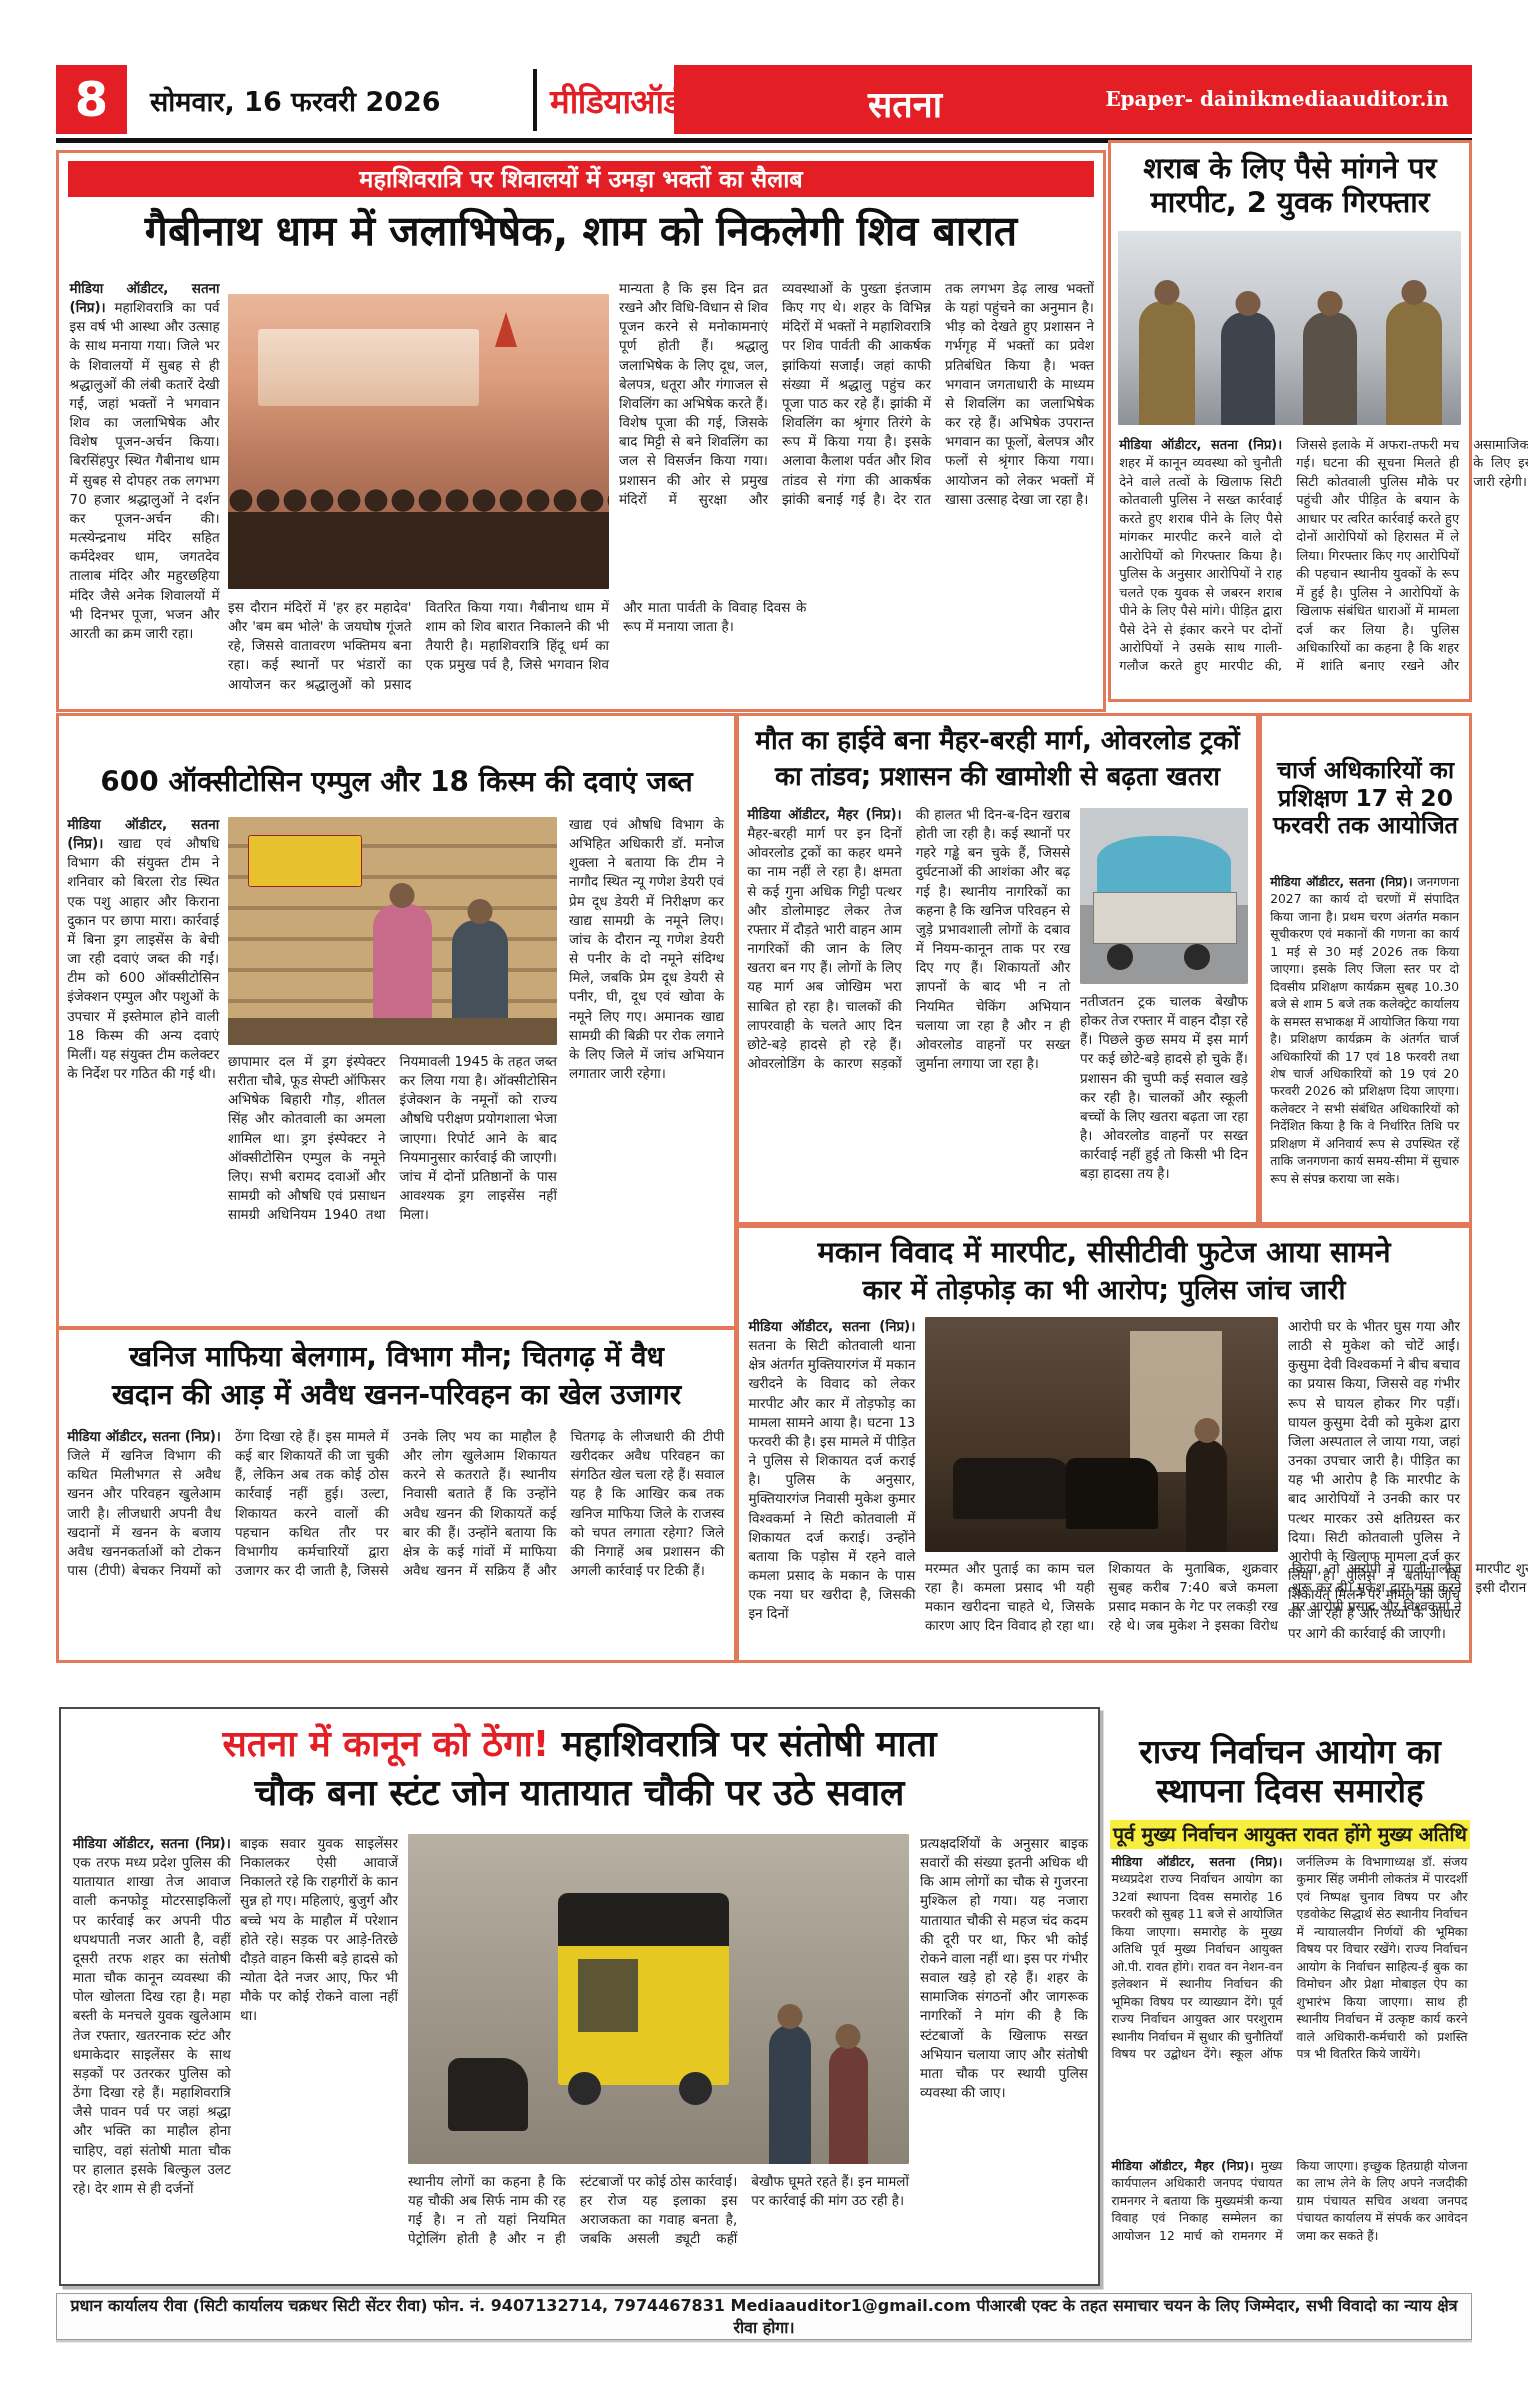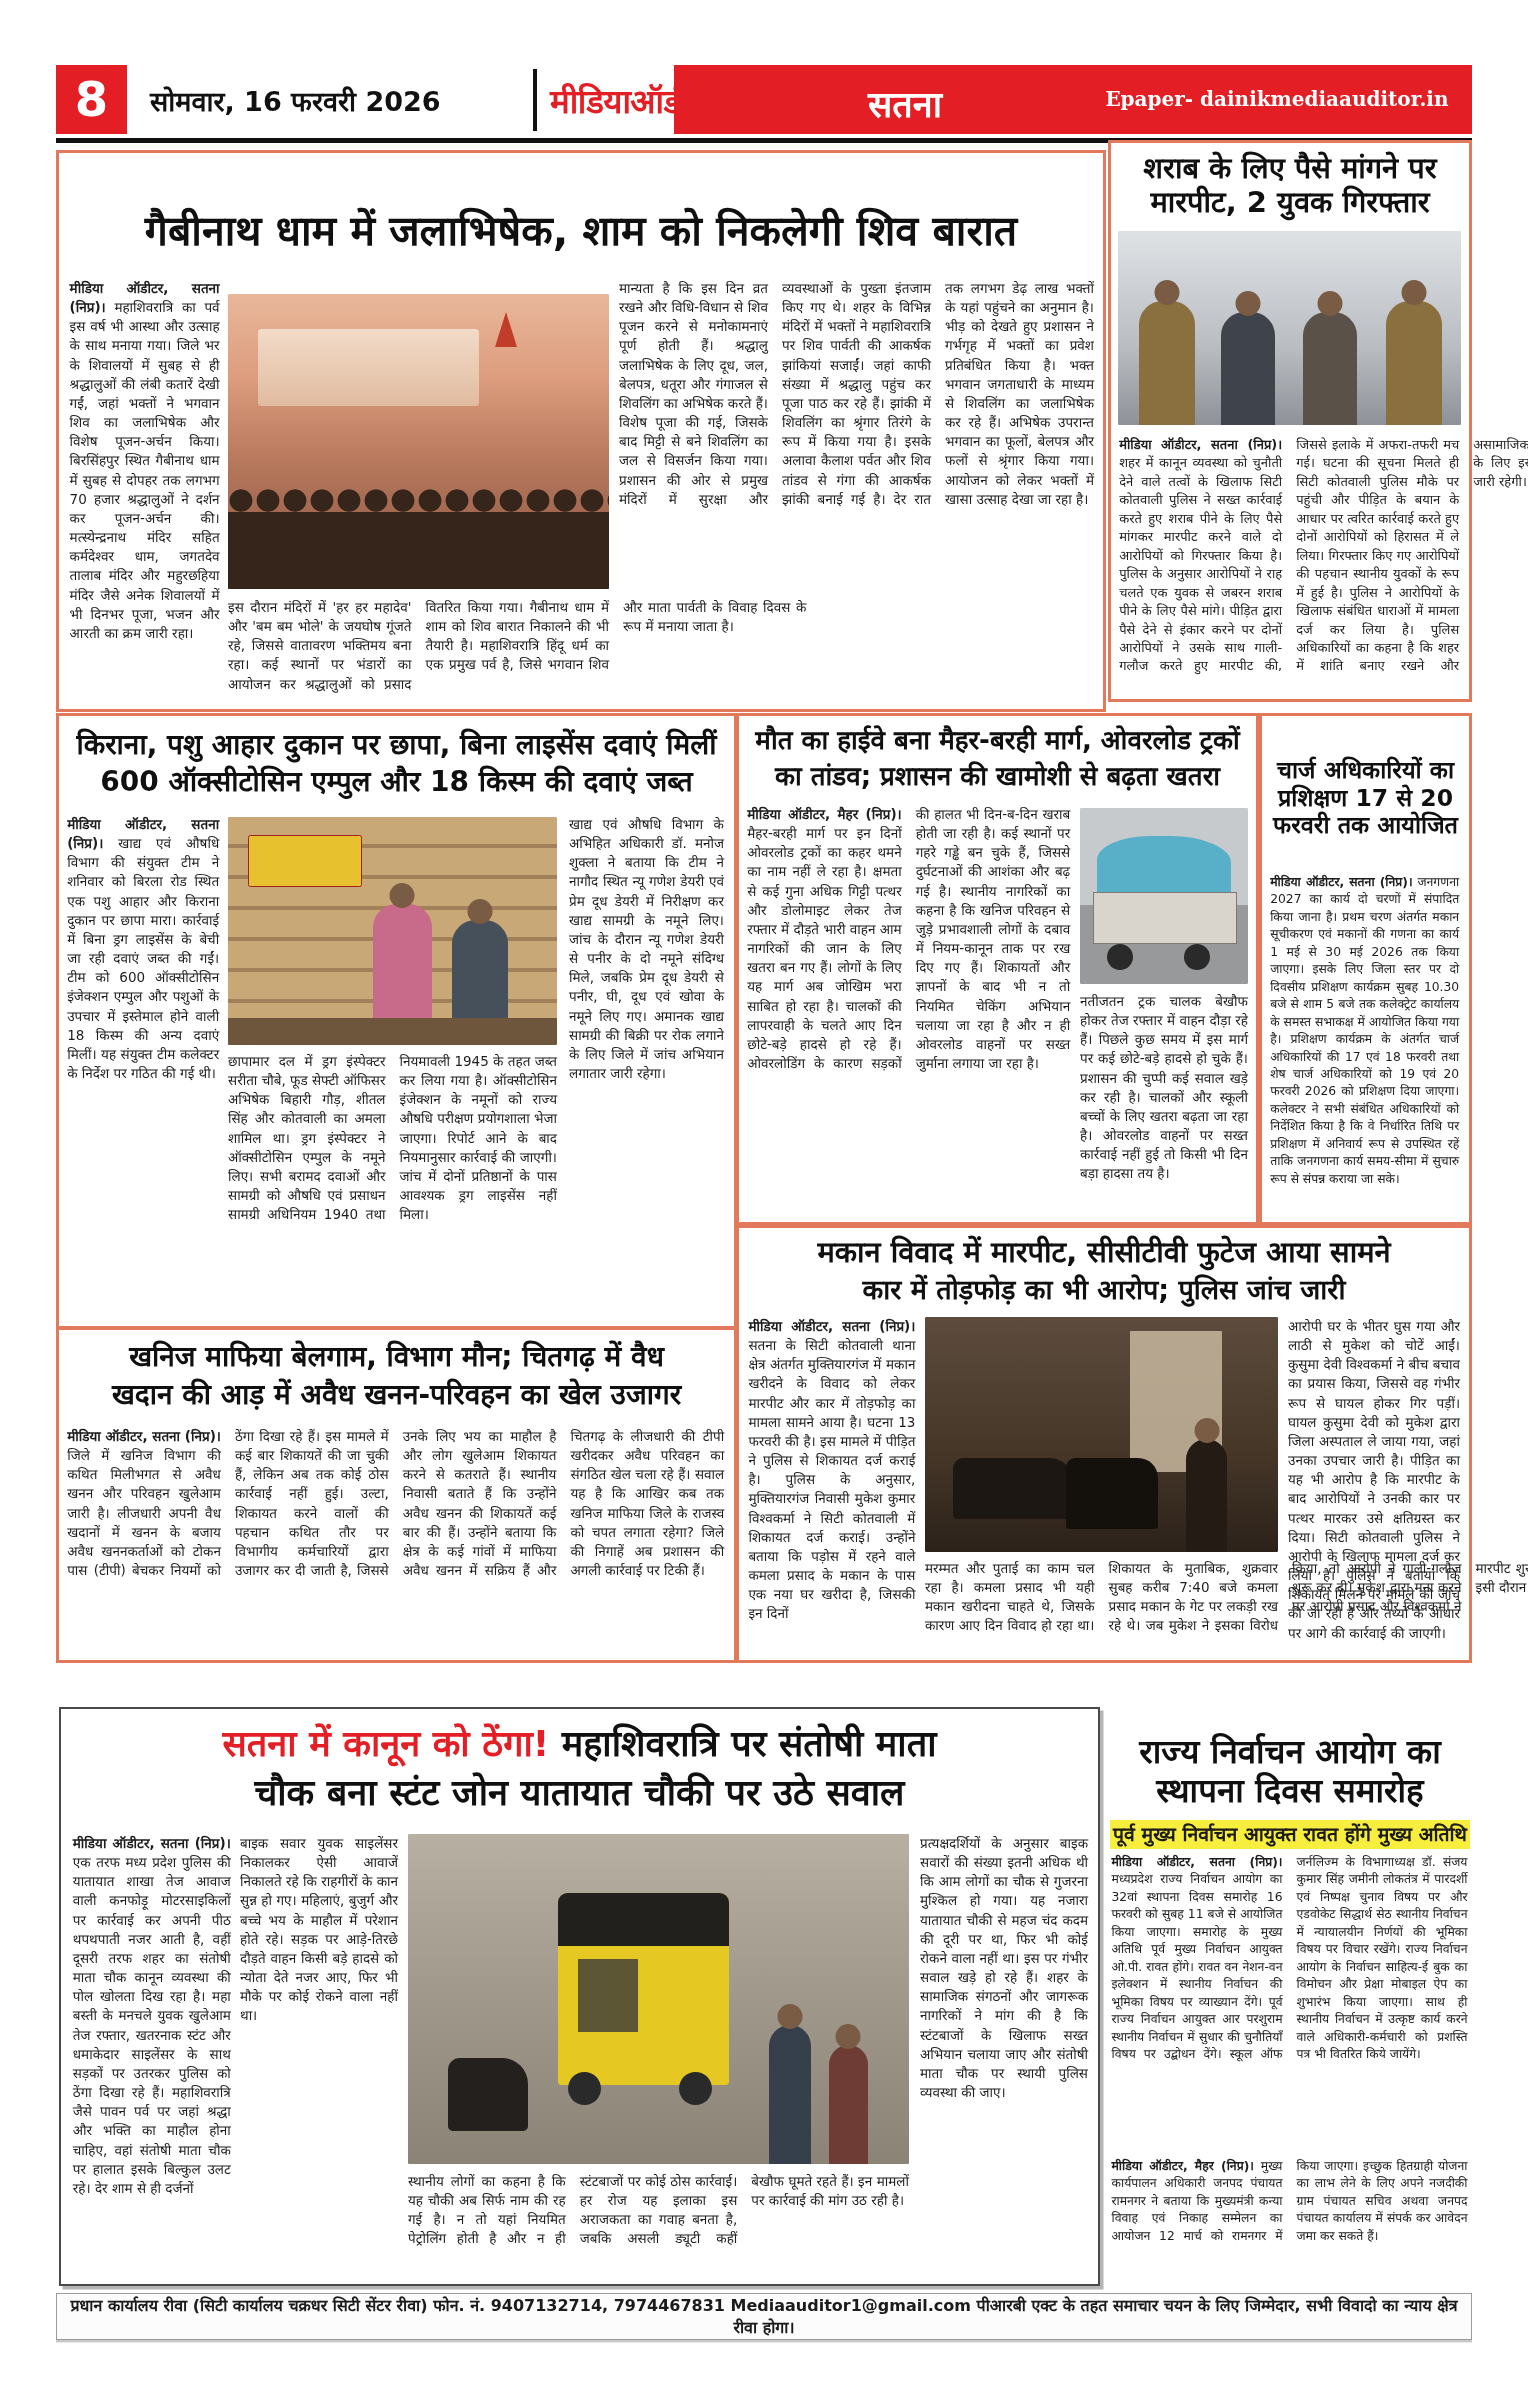--- a/index.html
+++ b/index.html
@@ -38,20 +38,21 @@
     <div class="abs vr" style="left:477px;top:3.5px;width:3.5px;height:62px;"></div>
     <div class="abs" style="left:494px;top:13px;width:126px;font-size:33px;font-weight:bold;color:#e31e24;letter-spacing:-0.6px;">मीडियाऑडीटर</div>
     <div class="abs" style="left:618px;top:0;width:798px;height:69px;background:#e31e24;">
       <span class="abs" style="left:194px;top:14px;font-size:36px;font-weight:bold;color:#fff;">सतना</span>
       <span class="abs" style="right:23.5px;top:22px;font-size:20px;font-weight:bold;color:#fff;font-family:'DejaVu Serif','Liberation Serif',serif;">Epaper- dainikmediaauditor.in</span>
     </div>
   </div>
   <div class="abs" style="left:56px;top:138px;width:1416px;height:5.3px;background:#111;"></div>
 
   <div class="box" style="left:56px;top:150px;width:1050px;height:562px;">
+    <div class="kicker abs" style="left:9.4px;right:9.4px;top:8.2px;height:36px;">महाशिवरात्रि पर शिवालयों में उमड़ा भक्तों का सैलाब</div>
     <div class="hl abs" style="left:5.9px;right:5.9px;top:54px;font-size:41px;">गैबीनाथ धाम में जलाभिषेक, शाम को निकलेगी शिव बारात</div>
     <div class="bt abs" style="left:10.6px;top:126px;width:150px;height:415px;">
       <b class="byline">मीडिया ऑडीटर, सतना (निप्र)।</b>
       <span>महाशिवरात्रि का पर्व इस वर्ष भी आस्था और उत्साह के साथ मनाया गया। जिले भर के शिवालयों में सुबह से ही श्रद्धालुओं की लंबी कतारें देखी गईं, जहां भक्तों ने भगवान शिव का जलाभिषेक और विशेष पूजन-अर्चन किया। बिरसिंहपुर स्थित गैबीनाथ धाम में सुबह से दोपहर तक लगभग 70 हजार श्रद्धालुओं ने दर्शन कर पूजन-अर्चन की। मत्स्येन्द्रनाथ मंदिर सहित कर्मदेश्वर धाम, जगतदेव तालाब मंदिर और महुरछहिया मंदिर जैसे अनेक शिवालयों में भी दिनभर पूजा, भजन और आरती का क्रम जारी रहा।</span>
     </div>
 
     <div class="ph" style="left:169px;top:141px;width:381px;height:295px;background:linear-gradient(180deg,#e9b79b 0%,#dd9d7e 28%,#b97a5e 55%,#86523f 100%);">
       <div class="shape" style="left:8%;top:12%;width:58%;height:26%;background:linear-gradient(180deg,#f4e3d2,#e3c3a8);border-radius:3.5px;opacity:.85;"></div>
       <div class="shape" style="left:70%;top:6%;width:0;height:0;border-left:11.8px solid transparent;border-right:11.8px solid transparent;border-bottom:35px solid #c23c2a;"></div>
       <div class="shape" style="left:0;right:0;bottom:26%;height:23.5px;background:radial-gradient(circle 11.8px at 13px 11.8px,#35251b 11px,transparent 11.8px);background-size:27px 23.5px;background-repeat:repeat-x;"></div>
@@ -69,21 +70,20 @@
       <div class="fig" style="left:54%;width:54px;height:58%;background:#5a5148;"></div>
       <div class="fig" style="left:78%;width:56px;height:64%;background:#8a6f3f;"></div>
     </div>
     <div class="bt cols2 abs" style="left:8.2px;top:293px;width:340px;height:257px;font-size:13px;">
       <b class="byline">मीडिया ऑडीटर, सतना (निप्र)।</b>
       <span>शहर में कानून व्यवस्था को चुनौती देने वाले तत्वों के खिलाफ सिटी कोतवाली पुलिस ने सख्त कार्रवाई करते हुए शराब पीने के लिए पैसे मांगकर मारपीट करने वाले दो आरोपियों को गिरफ्तार किया है। पुलिस के अनुसार आरोपियों ने राह चलते एक युवक से जबरन शराब पीने के लिए पैसे मांगे। पीड़ित द्वारा पैसे देने से इंकार करने पर दोनों आरोपियों ने उसके साथ गाली-गलौज करते हुए मारपीट की, जिससे इलाके में अफरा-तफरी मच गई। घटना की सूचना मिलते ही सिटी कोतवाली पुलिस मौके पर पहुंची और पीड़ित के बयान के आधार पर त्वरित कार्रवाई करते हुए दोनों आरोपियों को हिरासत में ले लिया। गिरफ्तार किए गए आरोपियों की पहचान स्थानीय युवकों के रूप में हुई है। पुलिस ने आरोपियों के खिलाफ संबंधित धाराओं में मामला दर्ज कर लिया है। पुलिस अधिकारियों का कहना है कि शहर में शांति बनाए रखने और असामाजिक तत्वों पर अंकुश लगाने के लिए इसी तरह कड़ी कार्रवाई जारी रहेगी।</span>
     </div>
   </div>
 
   <div class="box" style="left:56px;top:713px;width:681px;height:950px;">
-    <div class="hl abs" style="left:3.5px;right:3.5px;top:11.8px;font-size:28px;">किराना, पशु आहार दुकान पर छापा, बिना लाइसेंस दवाएं मिलीं</div>
     <div class="hl abs" style="left:3.5px;right:3.5px;top:49px;font-size:28px;">600 ऑक्सीटोसिन एम्पुल और 18 किस्म की दवाएं जब्त</div>
     <div class="bt abs" style="left:8.2px;top:99px;width:152px;height:503px;">
       <b class="byline">मीडिया ऑडीटर, सतना (निप्र)।</b>
       <span>खाद्य एवं औषधि विभाग की संयुक्त टीम ने शनिवार को बिरला रोड स्थित एक पशु आहार और किराना दुकान पर छापा मारा। कार्रवाई में बिना ड्रग लाइसेंस के बेची जा रही दवाएं जब्त की गईं। टीम को 600 ऑक्सीटोसिन इंजेक्शन एम्पुल और पशुओं के उपचार में इस्तेमाल होने वाली 18 किस्म की अन्य दवाएं मिलीं। यह संयुक्त टीम कलेक्टर के निर्देश पर गठित की गई थी।</span>
     </div>
     <div class="ph" style="left:169px;top:101px;width:329px;height:228px;background:repeating-linear-gradient(180deg,#c9a878 0 27px,#a1815a 27px 31px),#c9a878;">
       <div class="shape" style="left:6%;top:8%;width:34%;height:22%;background:#e8c22e;border:1.8px solid #a32020;border-radius:2.4px;"></div>
       <div class="fig" style="left:44%;width:59px;height:62%;background:#c86a8a;"></div>
       <div class="fig" style="left:68%;width:56px;height:55%;background:#46505a;"></div>
       <div class="shape" style="left:0;right:0;bottom:0;height:12%;background:#6e563c;"></div>

